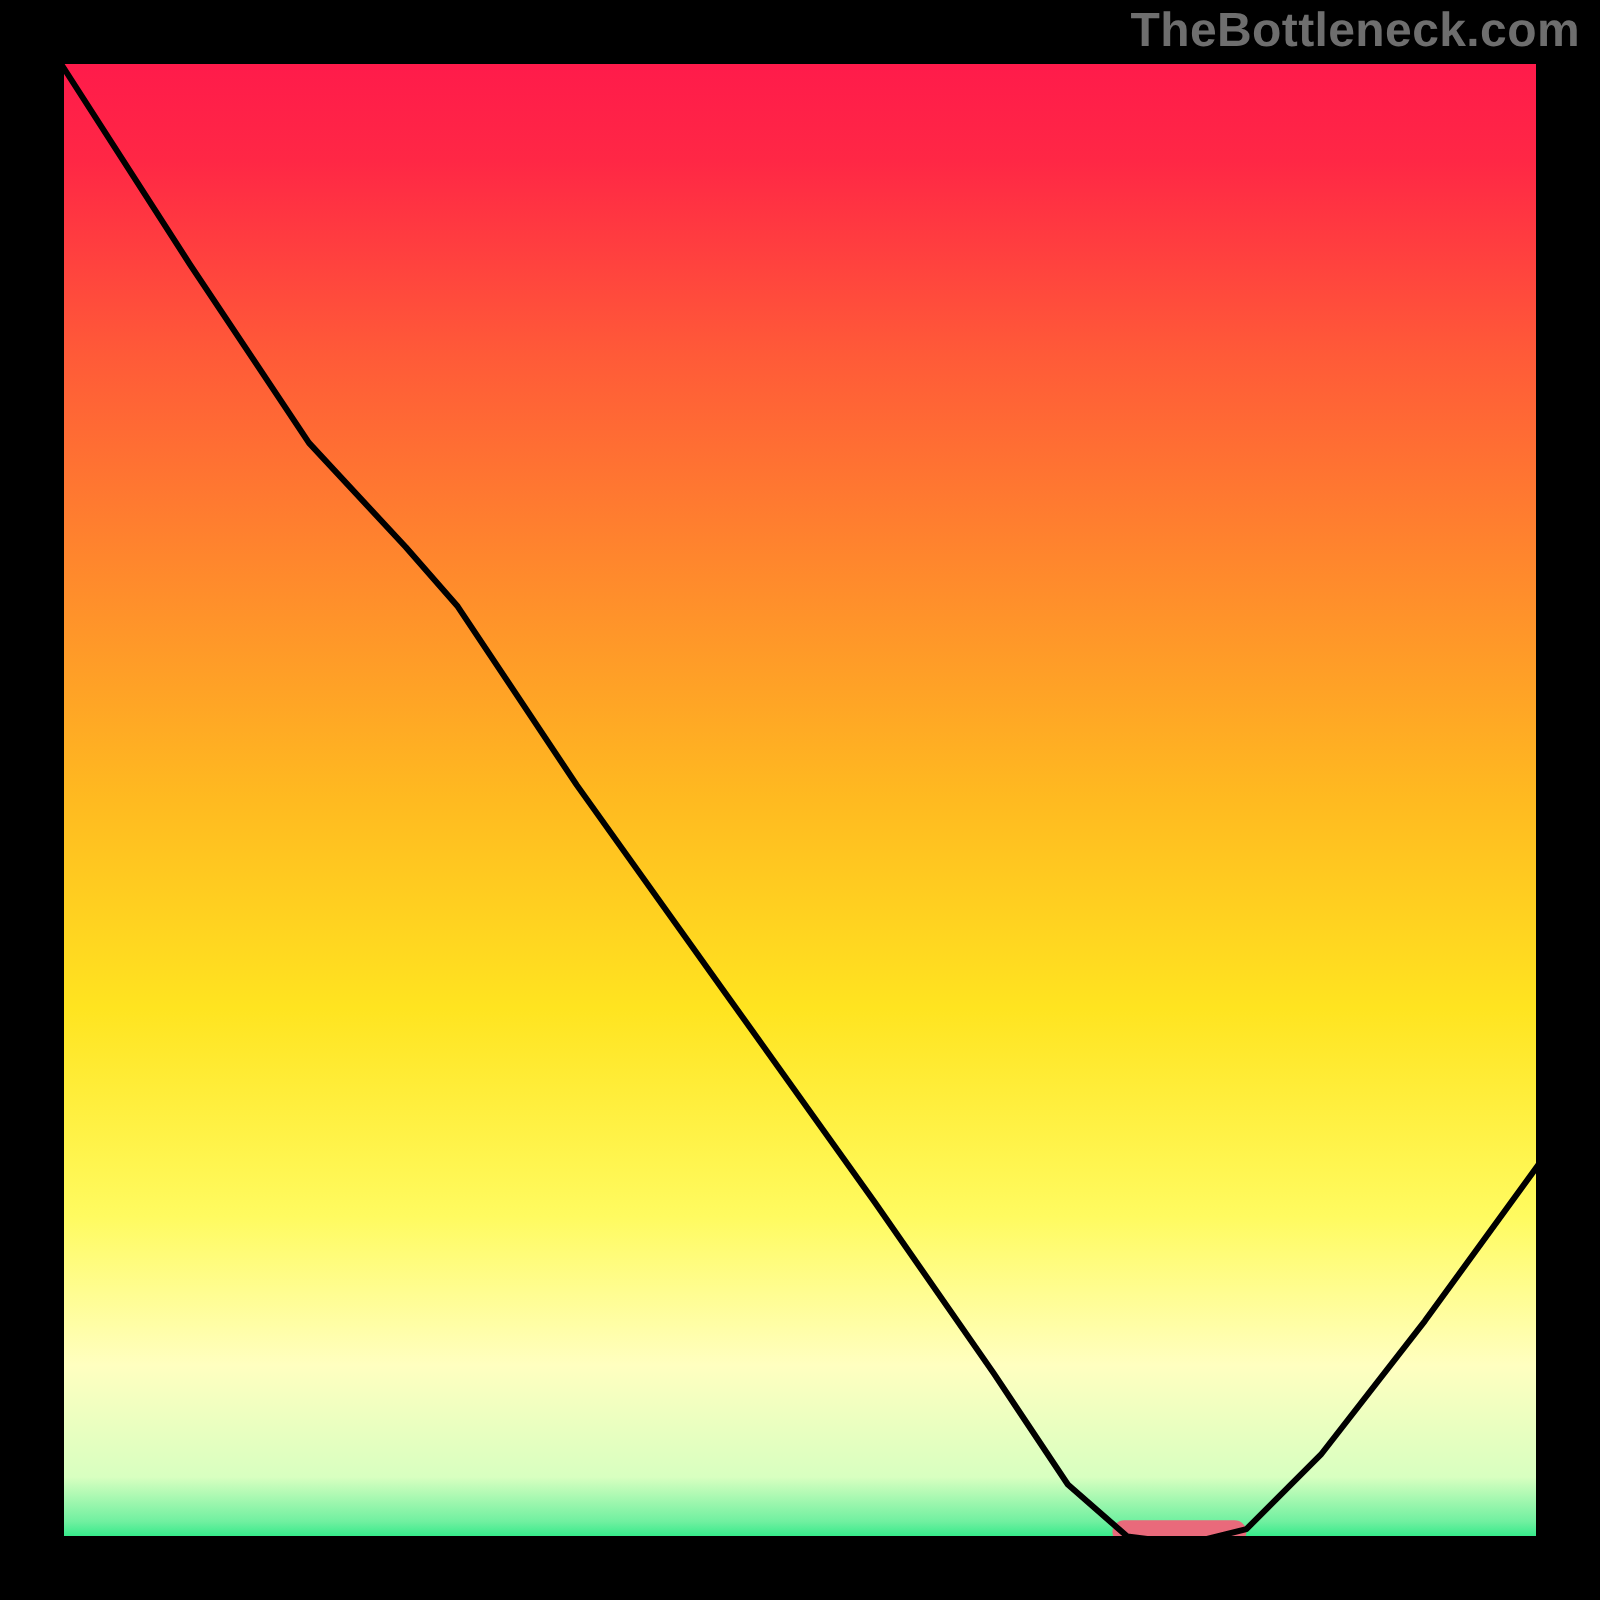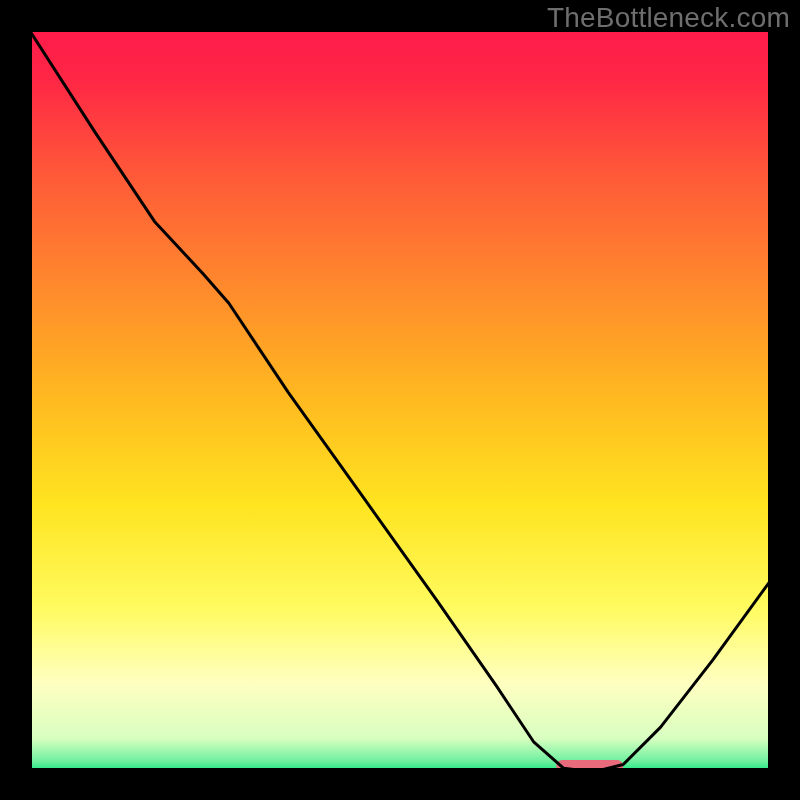--- a/index.html
+++ b/index.html
@@ -15,22 +15,22 @@
     top: 0;
     left: 0;
     width: 800px;
     height: 800px;
     box-sizing: border-box;
   }
   .watermark {
     position: absolute;
     top: 2px;
     right: 10px;
-    font-size: 28px;
-    font-weight: normal;
+    font-size: 24px;
+    font-weight: bold;
     color: #6e6e6e;
     letter-spacing: 0.2px;
     z-index: 5;
   }
   .plot-border {
     pointer-events: none;
   }
 </style>
 </head>
 <body>

